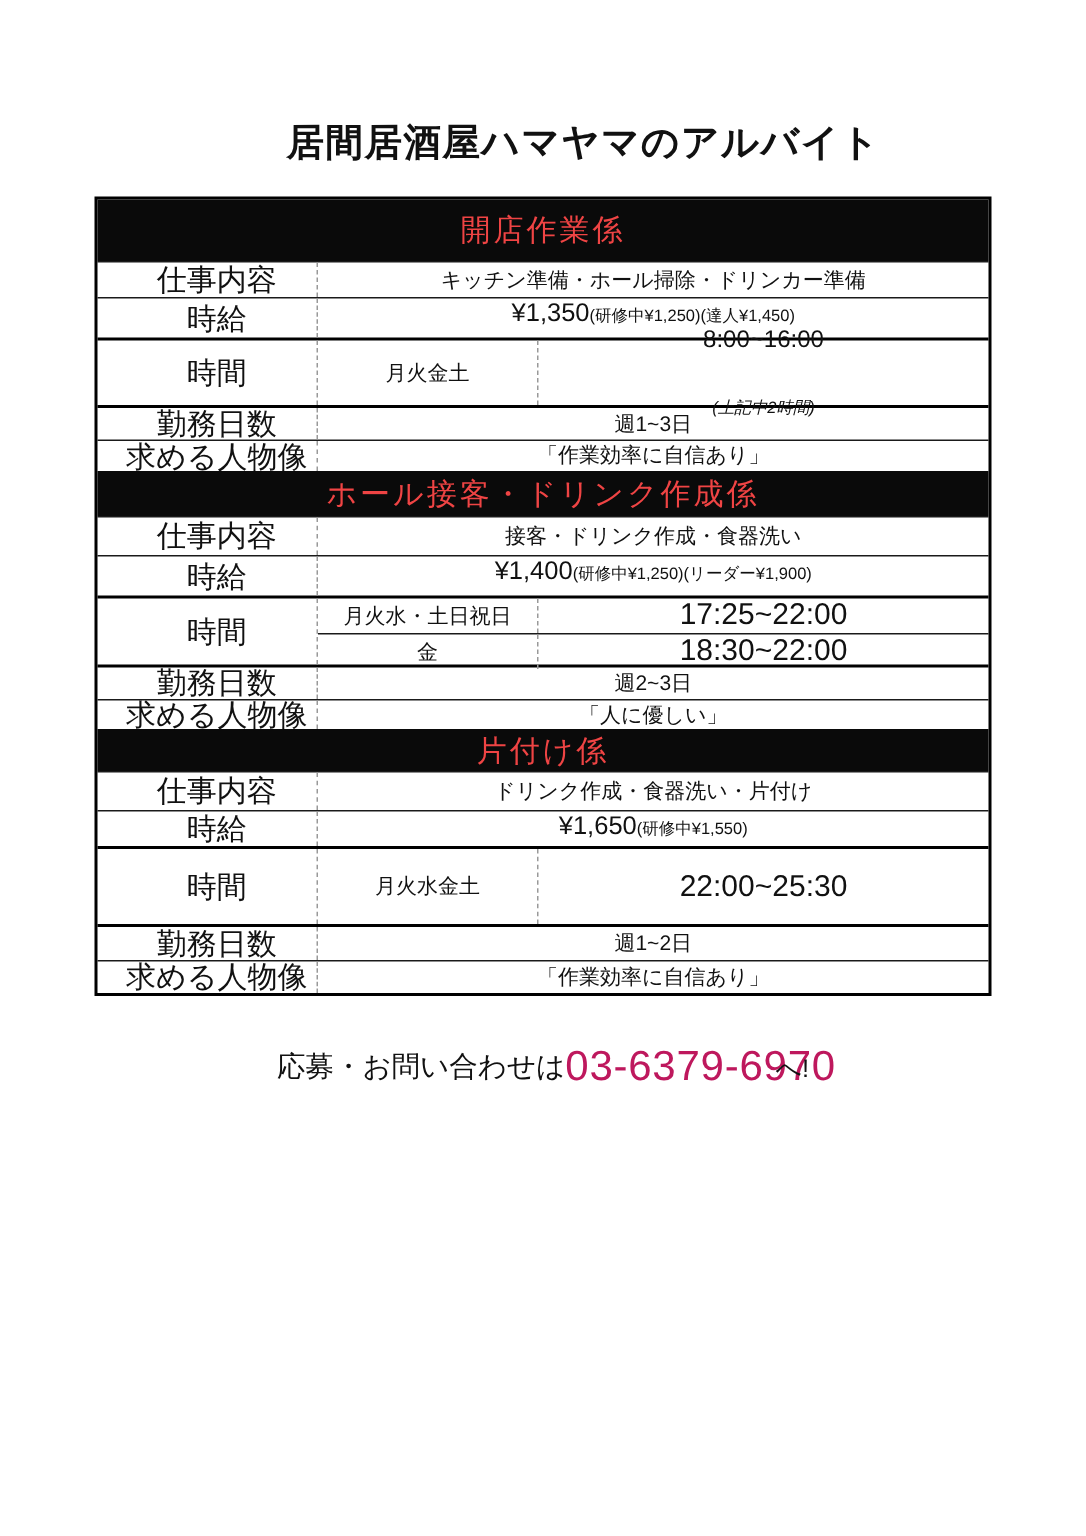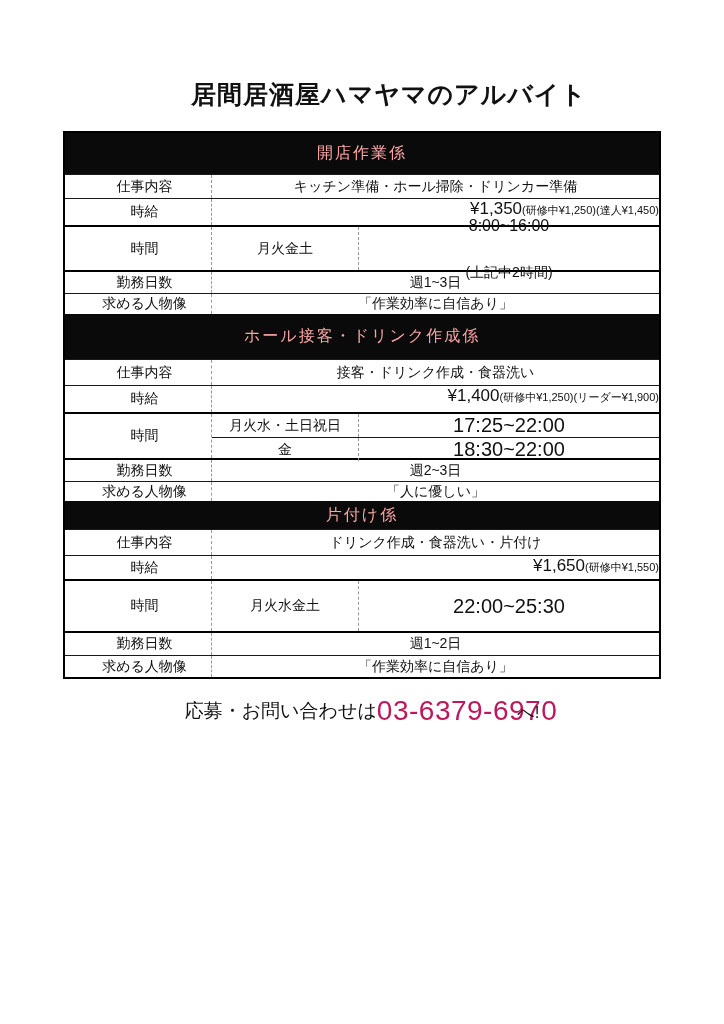--- a/index.html
+++ b/index.html
@@ -10,33 +10,33 @@
     position:absolute; top:78px; left:16px; width:724px;
     text-align:center; font-size:25px; font-weight:700; letter-spacing:1px;padding-left:22px;
   }
 
   .jobs-table {
     position:absolute; top:131px; left:63px; width:598px;
     border:2px solid #000; background:#fff;
   }
 
   .section-header {
-    background:#0a0a0a; color:#fca5a5; display:flex; align-items:center; justify-content:center;
-    font-size:16px; letter-spacing:2px;
+    background:#0a0a0a; color:#ef4444; display:flex; align-items:center; justify-content:center;
+    font-size:20px; letter-spacing:2px;
   }
   .s1 .section-header { height:41px; }
-  .s2 .section-header { height:45px; }
+  .s2 .section-header { height:30px; }
   .s3 .section-header { height:28px; }
 
   .row { display:flex; border-top:1px solid #1a1a1a; align-items:stretch; }
   .row.thick { border-top:2px solid #000; }
   .section:first-child .row:first-of-type { border-top:none; }
 
   .cell { display:flex; align-items:center; justify-content:center; text-align:center; }
-  .lbl-cell { width:147px; border-right:1px dashed #999; font-size:14px;padding-left:13px; }
+  .lbl-cell { width:147px; border-right:1px dashed #999; font-size:20px;padding-left:13px; }
   .days-cell { width:147px; border-right:1px dashed #999; font-size:14px; }
   .span-cell { flex:1; font-size:14px; }
   .time-cell { flex:1; }
 
   .s1 .r-job   { height:24px; }
   .s1 .r-wage  { height:27px; }
   .s1 .r-time  { height:45px; }
   .s1 .r-days  { height:23px; }
   .s1 .r-persona { height:21px; }
 
@@ -49,27 +49,27 @@
   .s2 .sub-row { flex:1; display:flex; }
   .s2 .sub-row + .sub-row { border-top:1px solid #1a1a1a; }
   .s2 .sub-row .days-cell { height:auto; }
 
   .s3 .r-job   { height:26px; }
   .s3 .r-wage  { height:24px; }
   .s3 .r-time  { height:52px; }
   .s3 .r-days  { height:24px; }
   .s3 .r-persona { height:22px; }
 
-  .wage-line { display:flex; align-items:baseline; justify-content:flex-end; }
+  .wage-line { display:flex; align-items:baseline; justify-content:center; }
   .wage-main { font-size:17px; }
   .wage-note { font-size:11px; }
 
   .time-stack { display:flex; flex-direction:column; align-items:center; justify-content:center; line-height:1.15;gap:29px; }
   .time-big { font-size:16px; }
-  .time-note { font-size:14px; }
+  .time-note { font-size:11px;font-style:italic; }
   .time-single { font-size:20px; }
 
   .footer {
     position:absolute; top:695px; left:0; width:724px;
     display:flex; align-items:center; justify-content:center; white-space:nowrap;
   }
   .contact-prefix { font-size:19px; }
   .phone-number { font-size:28px; font-weight:500; letter-spacing:0.5px; }
   .contact-suffix { font-size:17px; margin-left:-40px; position:relative; top:1px; color:#111; }
 </style>

